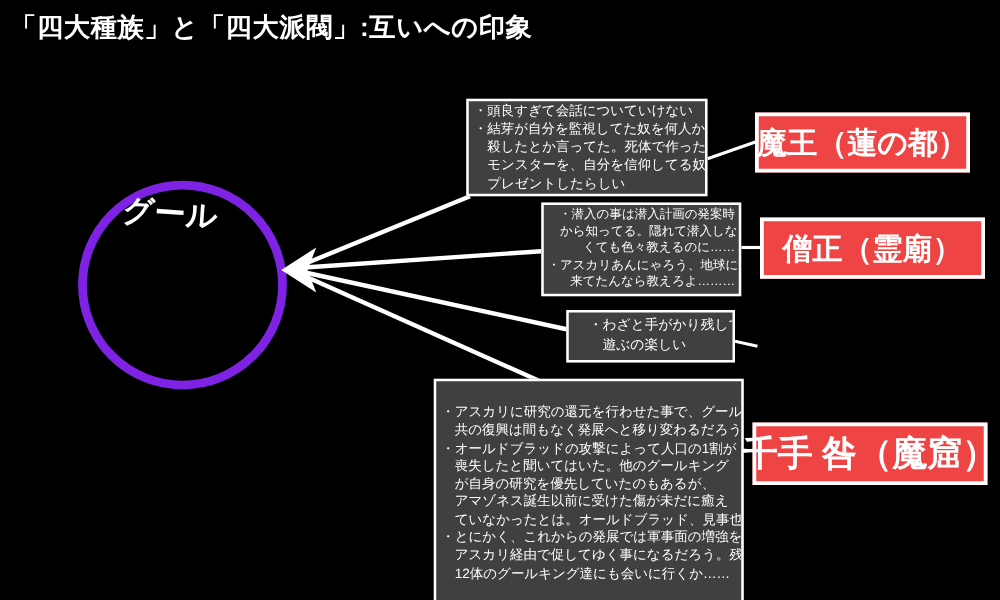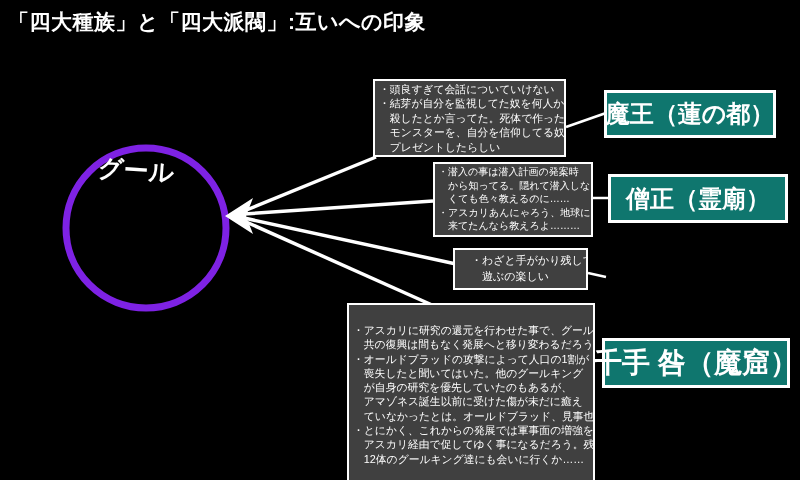--- a/index.html
+++ b/index.html
@@ -14,25 +14,25 @@
   }
   .center-label{
     position:absolute;left:98px;top:154px;font-size:25px;font-weight:700;
     transform:rotate(4deg);white-space:pre;
   }
   .comment{
     position:absolute;background:#404040;border:2px solid #fff;
     white-space:pre;overflow:hidden;box-sizing:border-box;
   }
   .comment.c1{left:373px;top:79px;width:193px;height:78px;font-size:10.8px;line-height:14.4px;padding:1px 4px;}
-  .comment.c2{left:433px;top:162px;width:160px;height:75px;font-size:10px;line-height:13.6px;padding:1px 3px;}
+  .comment.c2{left:433px;top:162px;width:160px;height:75px;font-size:10px;line-height:13.6px;padding:1px 3px;text-align:right;}
   .comment.c3{left:453px;top:248px;width:135px;height:42px;font-size:11px;line-height:16px;padding:2px 16px;}
   .comment.c4{left:347px;top:303px;width:248px;height:197px;font-size:10.8px;line-height:14.3px;padding:18px 4px;}
   .name-label{
-    position:absolute;background:#0f766e;border:3px solid #fff;box-sizing:border-box;
+    position:absolute;background:#ef4444;border:3px solid #fff;box-sizing:border-box;
     display:flex;align-items:center;justify-content:center;
     font-weight:700;white-space:pre;
   }
   .name-label.n1{left:604px;top:90px;width:172px;height:48px;font-size:24px;}
   .name-label.n2{left:608px;top:174px;width:180px;height:49px;font-size:24px;}
   .name-label.n3{left:604px;top:253px;width:174px;height:50px;font-size:24px;}
   .name-label.n4{left:602px;top:338px;width:188px;height:50px;font-size:28px;}
 </style>
 </head>
 <body>

